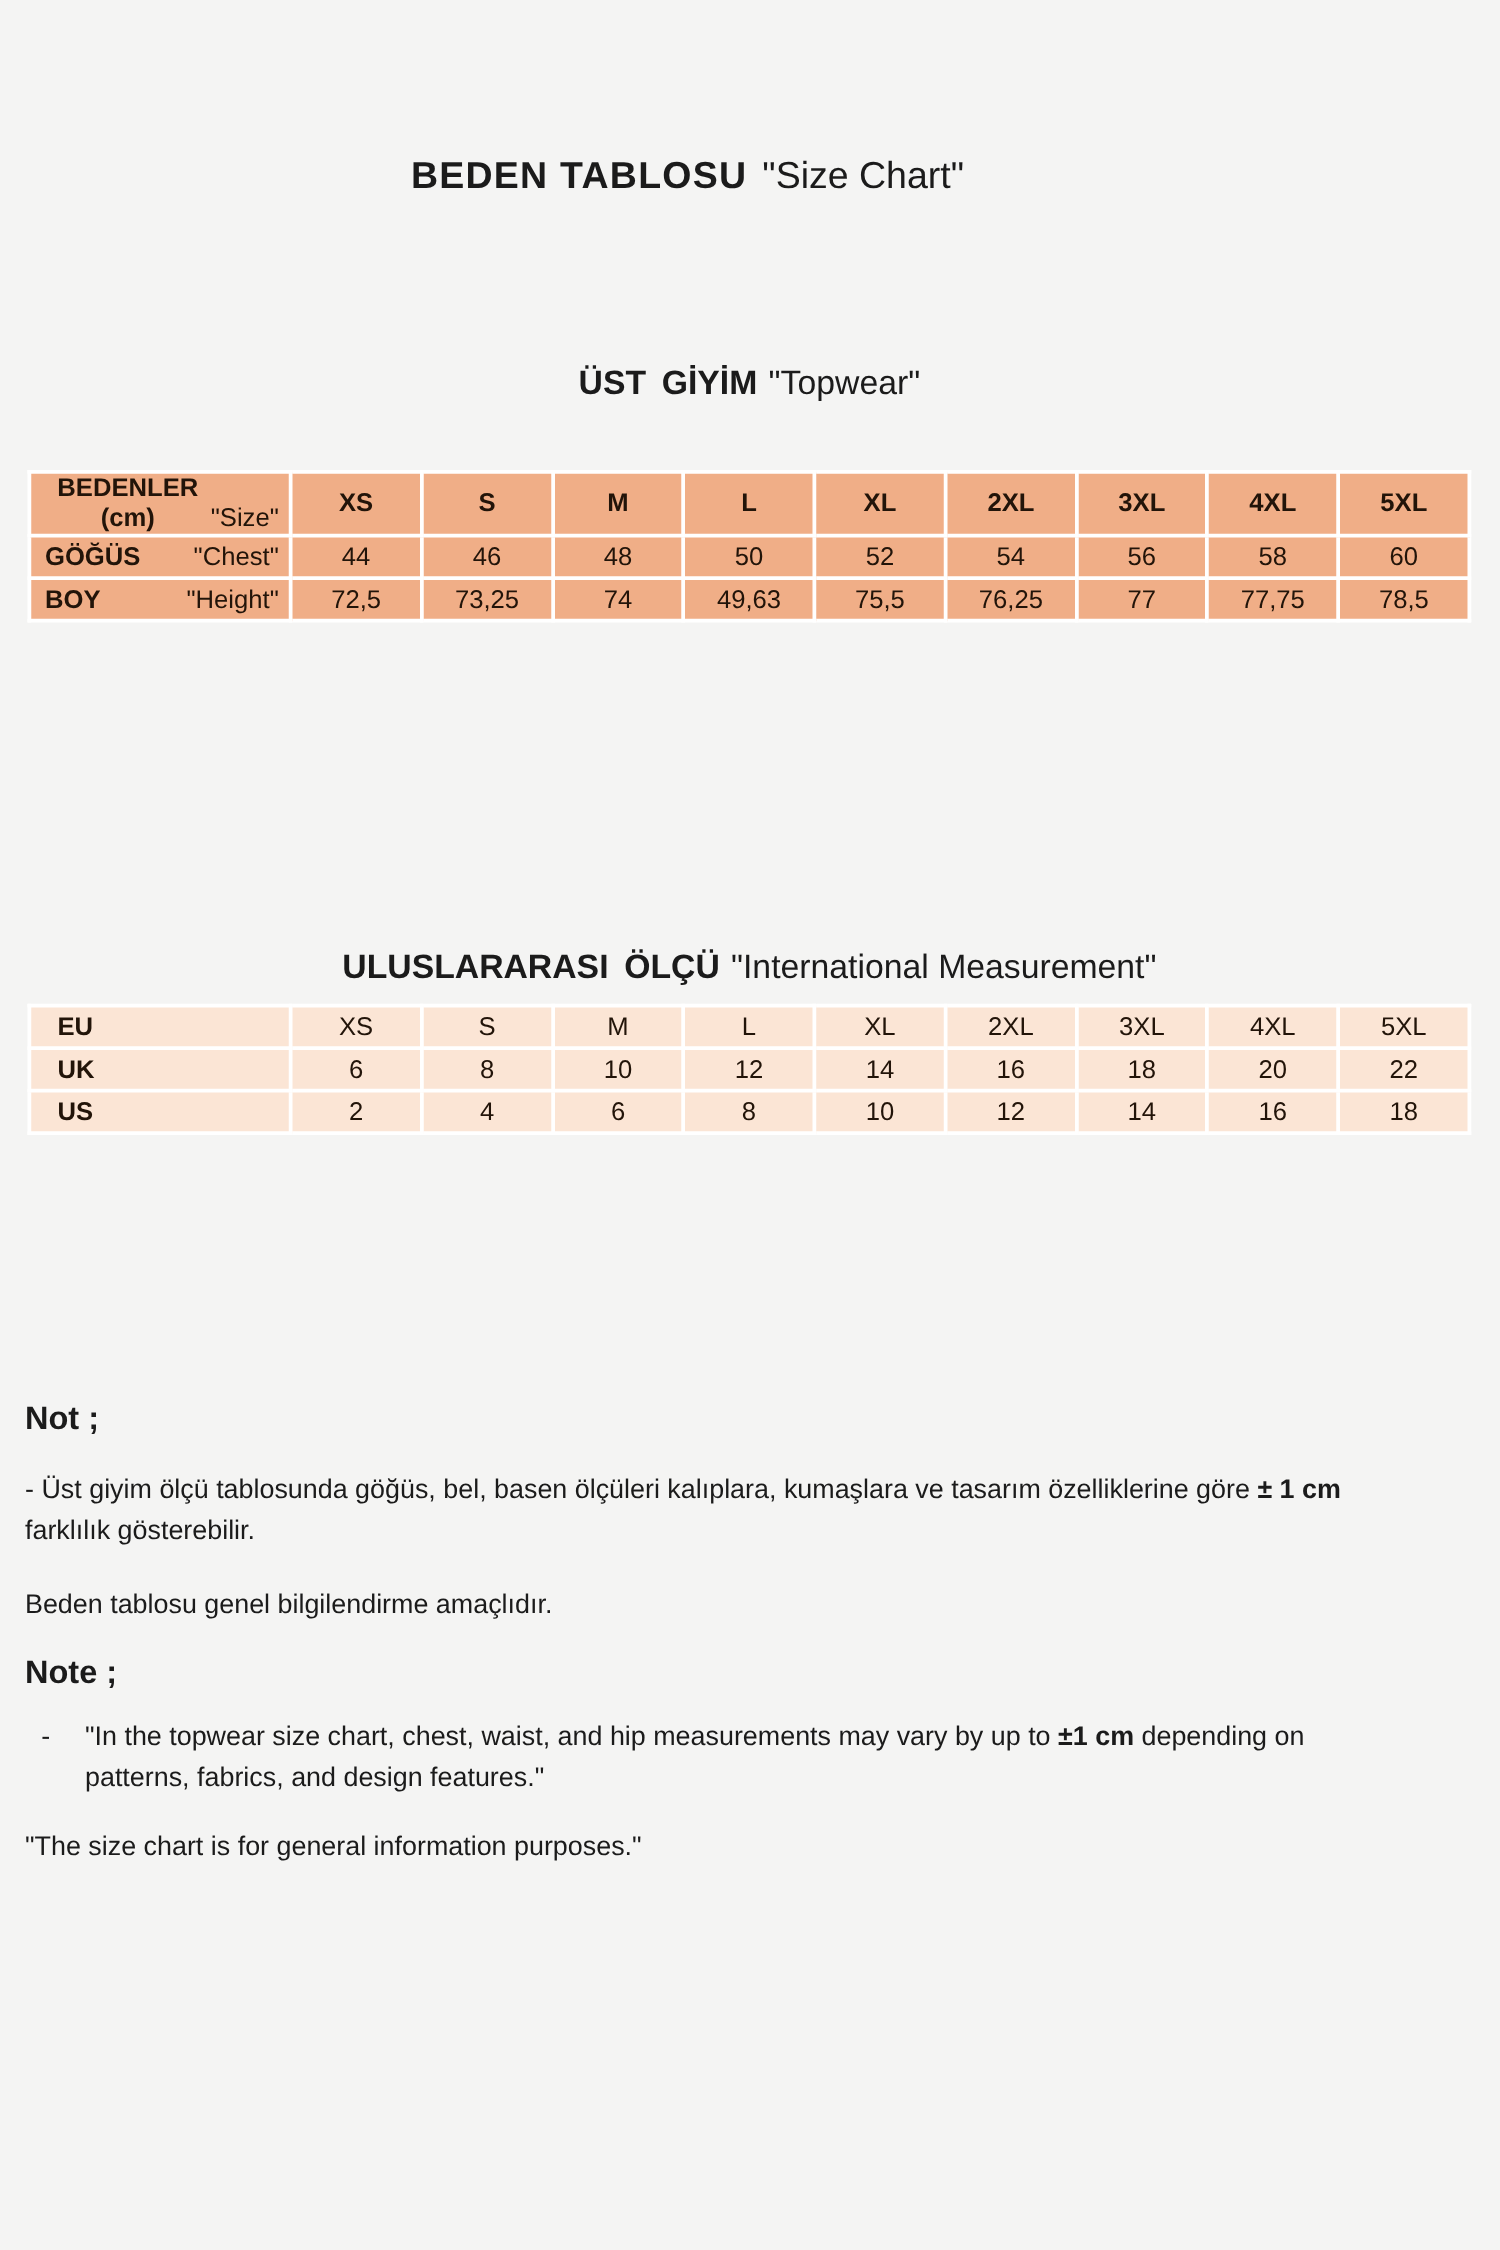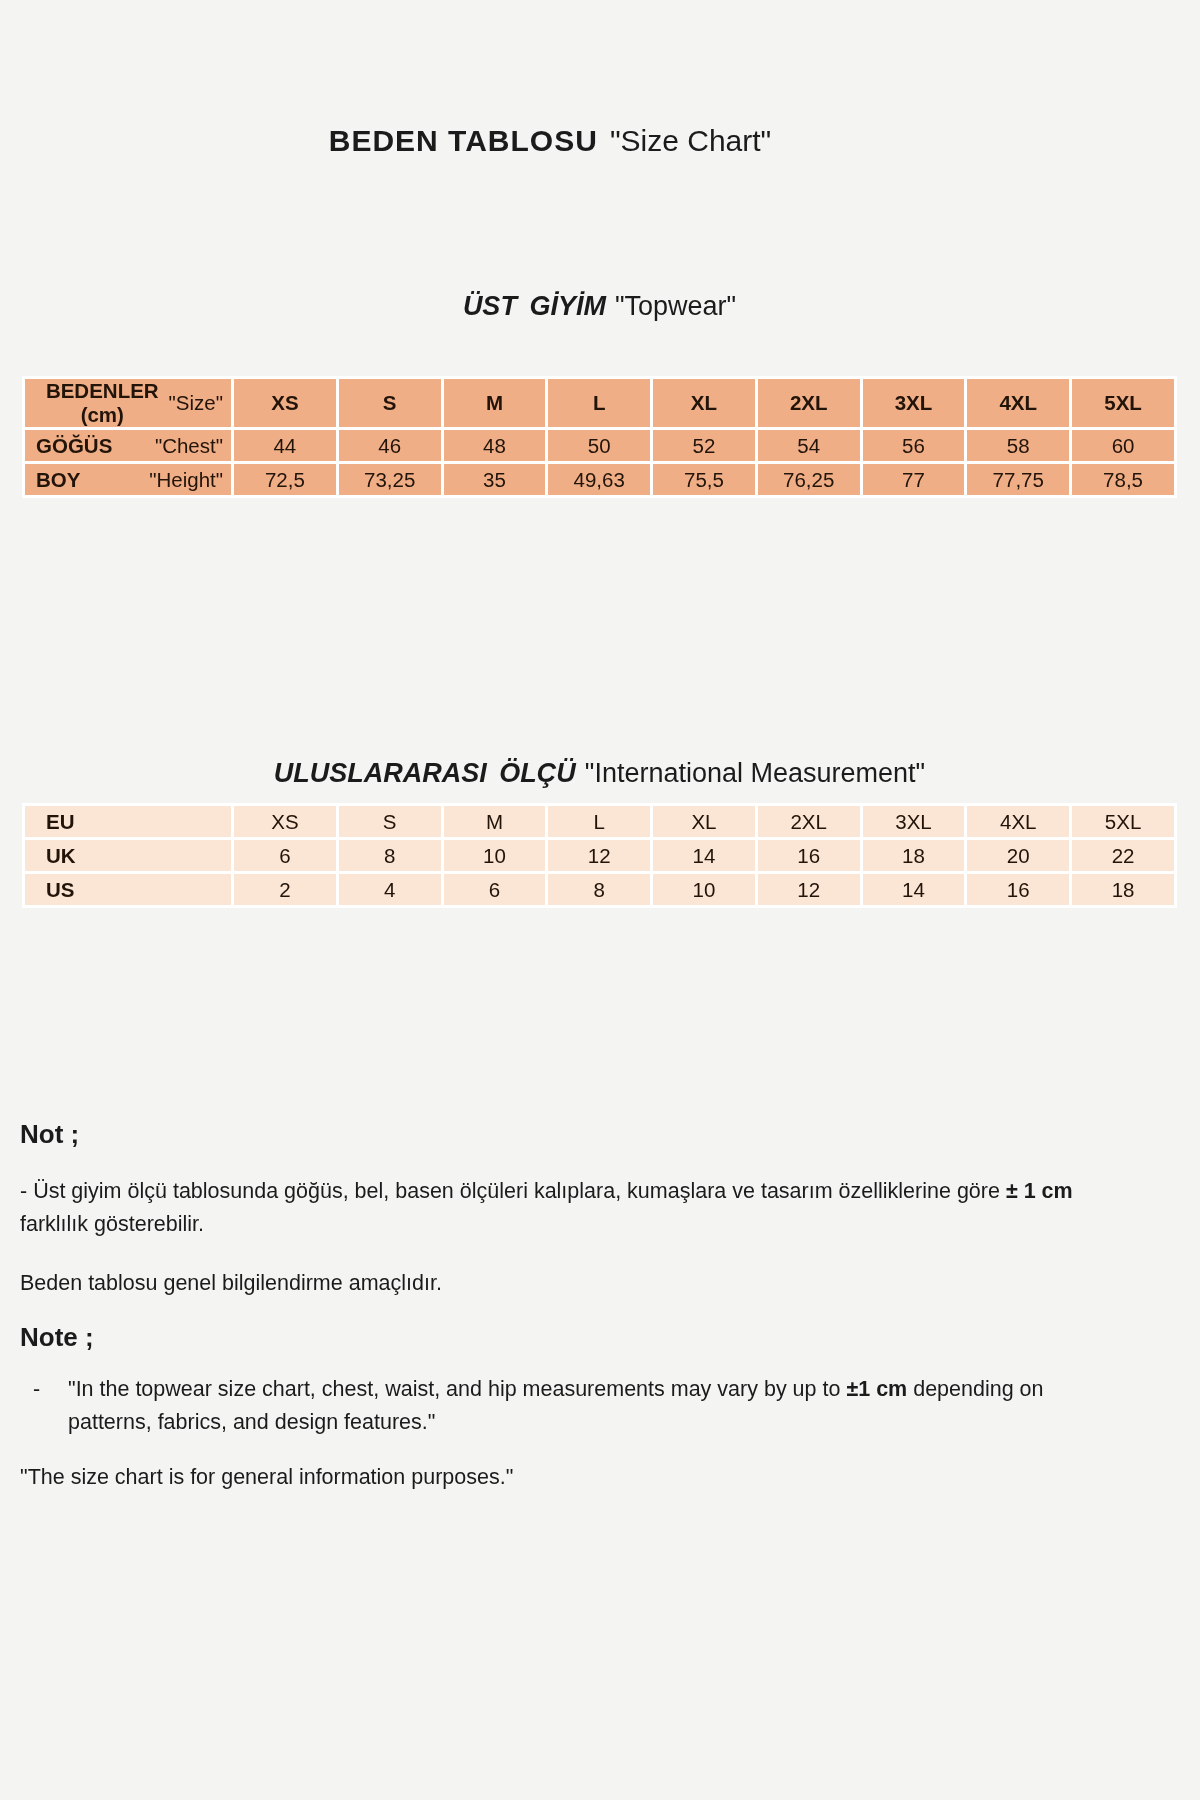--- a/index.html
+++ b/index.html
@@ -16,21 +16,21 @@
     position:absolute; top:124px; left:50px; width:1000px;
     text-align:center; font-size:30px; white-space:nowrap;
   }
   .doc-title .bold { font-weight:bold; letter-spacing:1px;text-align:right; }
   .doc-title .reg  { font-weight:normal; margin-left:12px; }
 
   .section-heading {
     position:absolute; left:22px; width:1155px;
     text-align:center; font-size:27px; white-space:nowrap;
   }
-  .section-heading .bold { font-weight:bold; word-spacing:5px;font-style:italic; }
+  .section-heading .bold { font-weight:bold; word-spacing:5px; }
   .section-heading .reg  { font-weight:normal; margin-left:9px; }
   #topwear-heading { top:291px; }
   #intl-heading    { top:758px; }
 
   table.size-table {
     position:absolute; left:22px; width:1155px;
     border-collapse:collapse; table-layout:fixed;
     font-size:20.5px; color:#221409;
   }
   #topwear-table { top:376px; }
@@ -38,21 +38,21 @@
   .size-table td {
     border:3px solid #FFFFFF;
     height:34px; padding:0;
     text-align:center; vertical-align:middle;
   }
   #topwear-table td { background:#F0AE87; }
   #intl-table td    { background:#FBE5D5;margin-top:42px; }
   col.col-label { width:209px; }
   .hdr { font-weight:bold; }
   .label-flex {
-    display:flex; justify-content:space-between; align-items:center;
+    display:flex; justify-content:space-between; align-items:flex-end;
     padding:0 8px 0 11px;
   }
   .label-flex .lb { font-weight:bold; }
   .label-flex .lr { font-weight:normal; }
   td.intl-label { text-align:left; padding-left:21px; font-weight:bold; }
 
   .notes {
     position:absolute; left:20px; top:1118px; width:1105px;
     font-size:21.5px; line-height:33px;
   }
@@ -131,21 +131,21 @@
       </tr>
       <tr>
         <td>
           <div class="label-flex">
             <span class="lb">BOY</span>
             <span class="lr">"Height"</span>
           </div>
         </td>
         <td>72,5</td>
         <td>73,25</td>
-        <td>35</td>
+        <td>74</td>
         <td>49,63</td>
         <td>75,5</td>
         <td>76,25</td>
         <td>77</td>
         <td>77,75</td>
         <td>78,5</td>
       </tr>
     </tbody>
   </table>
 

